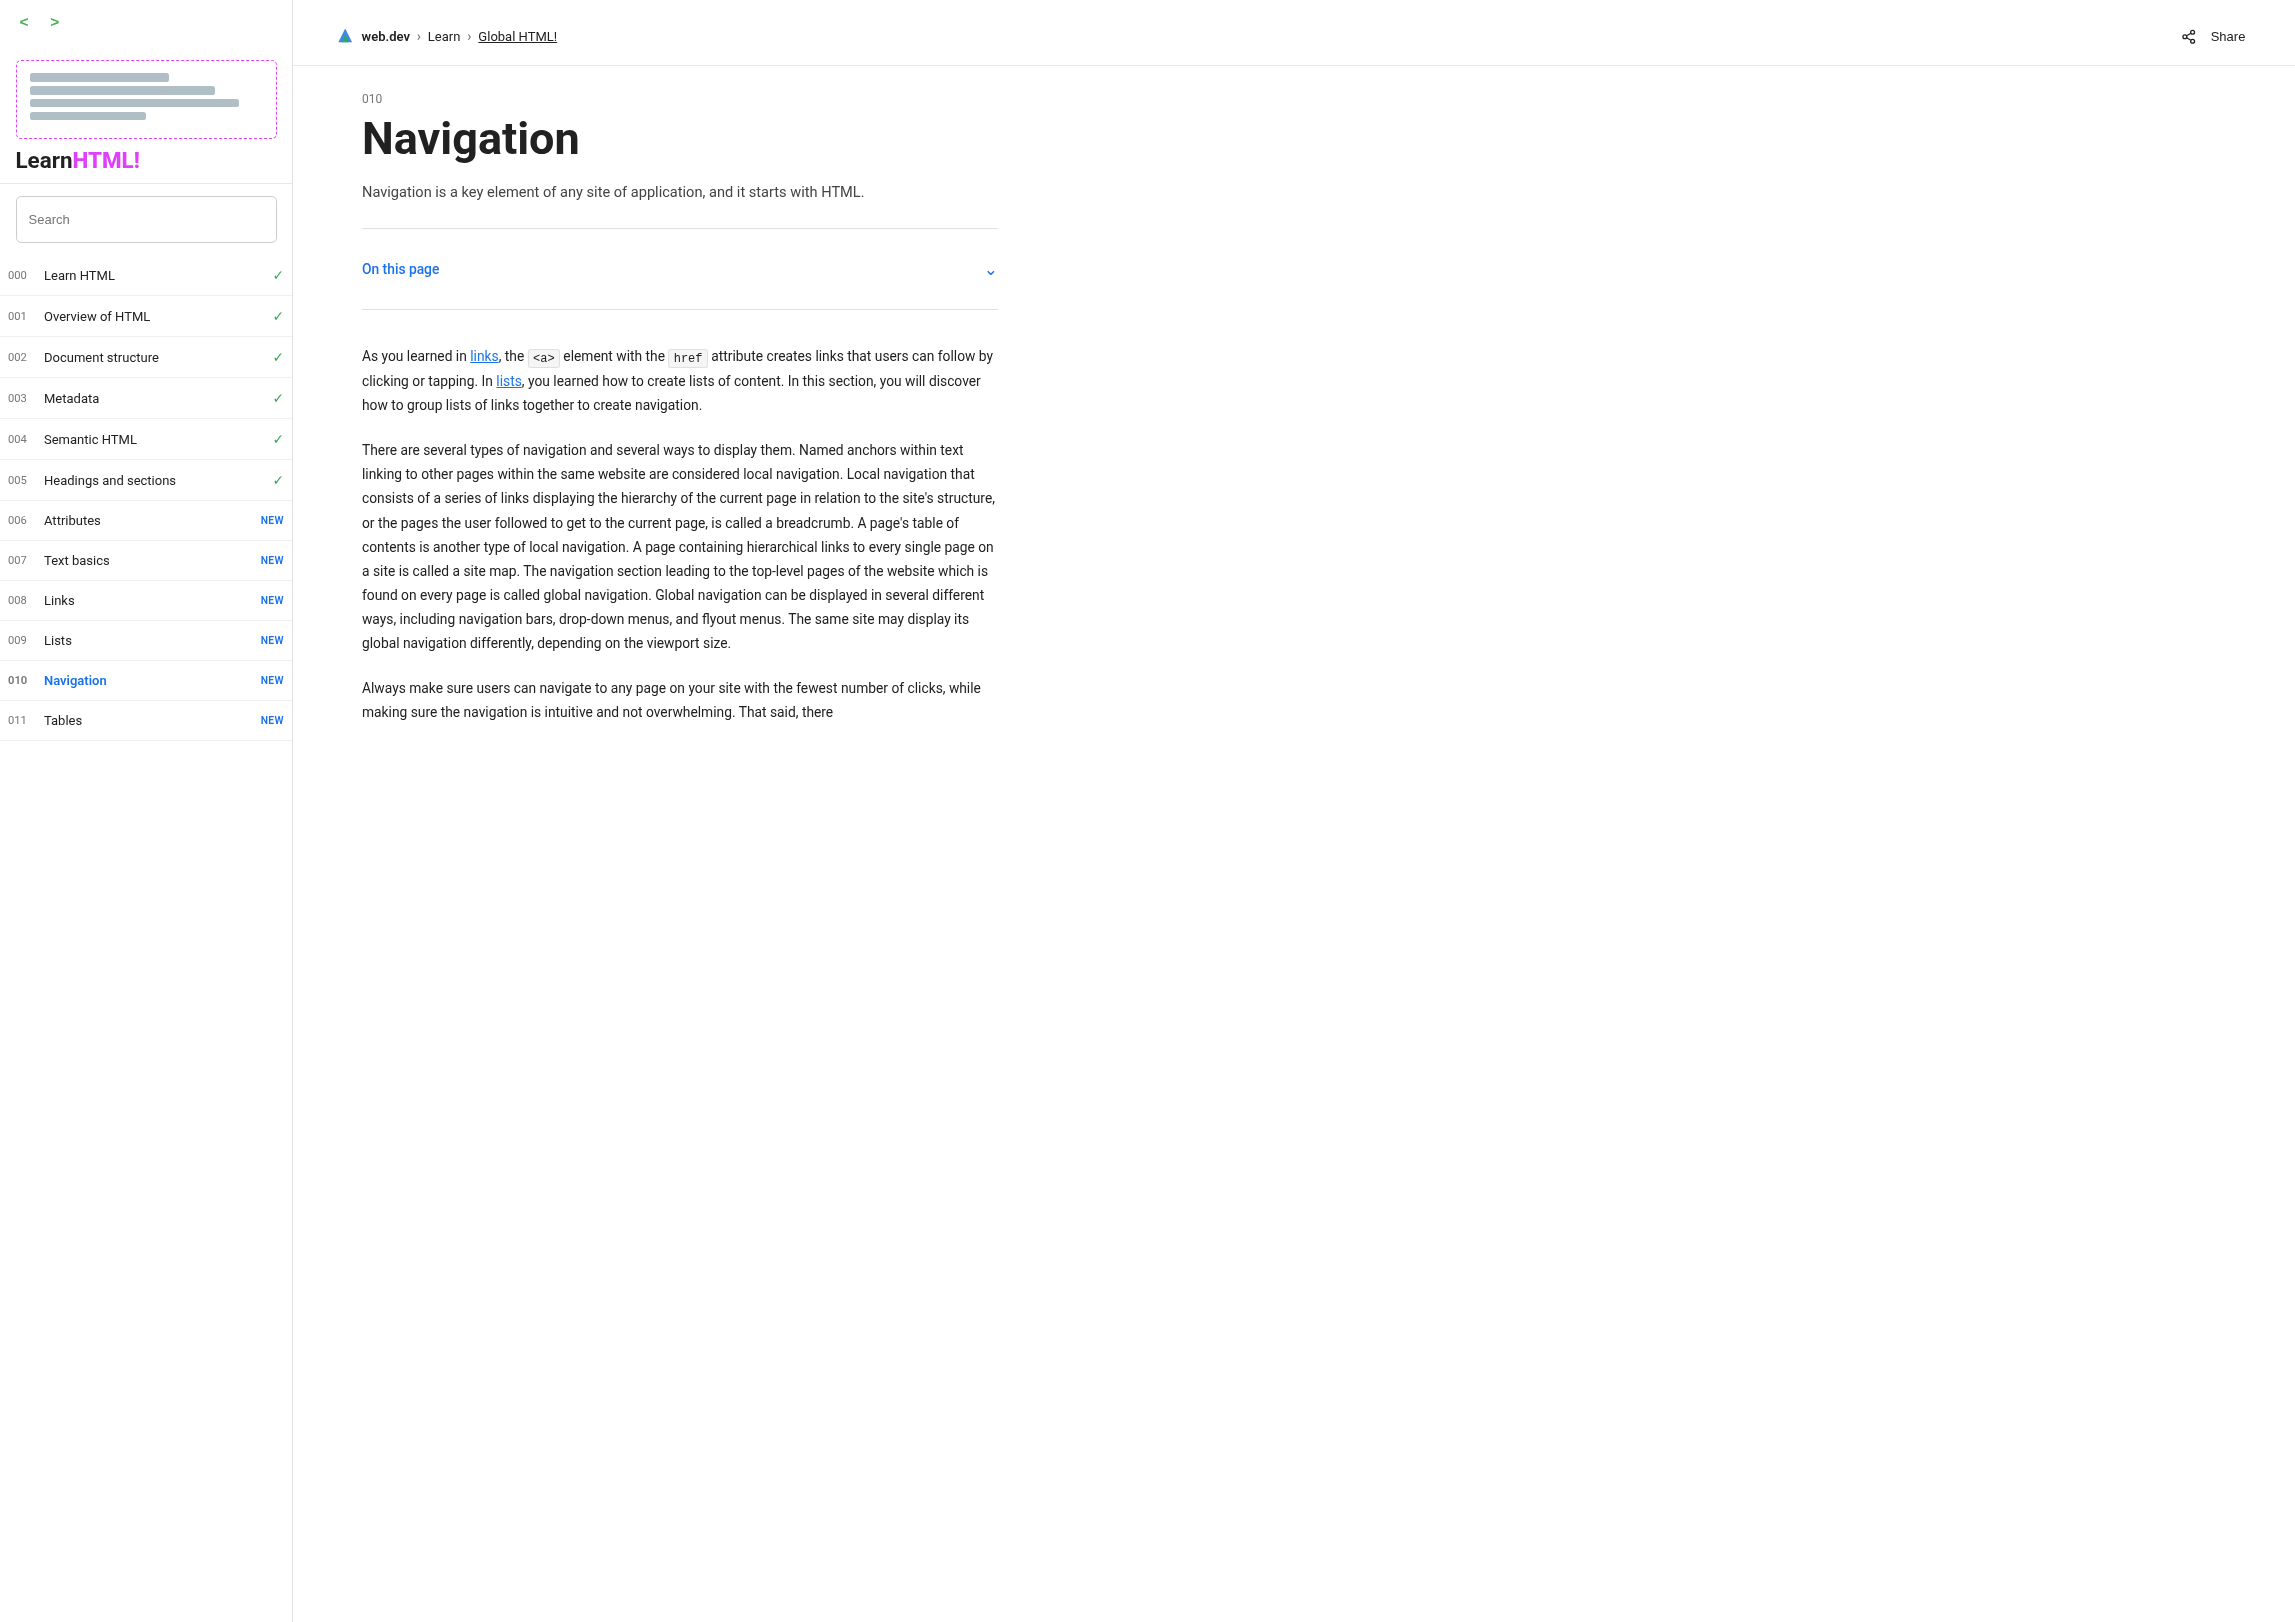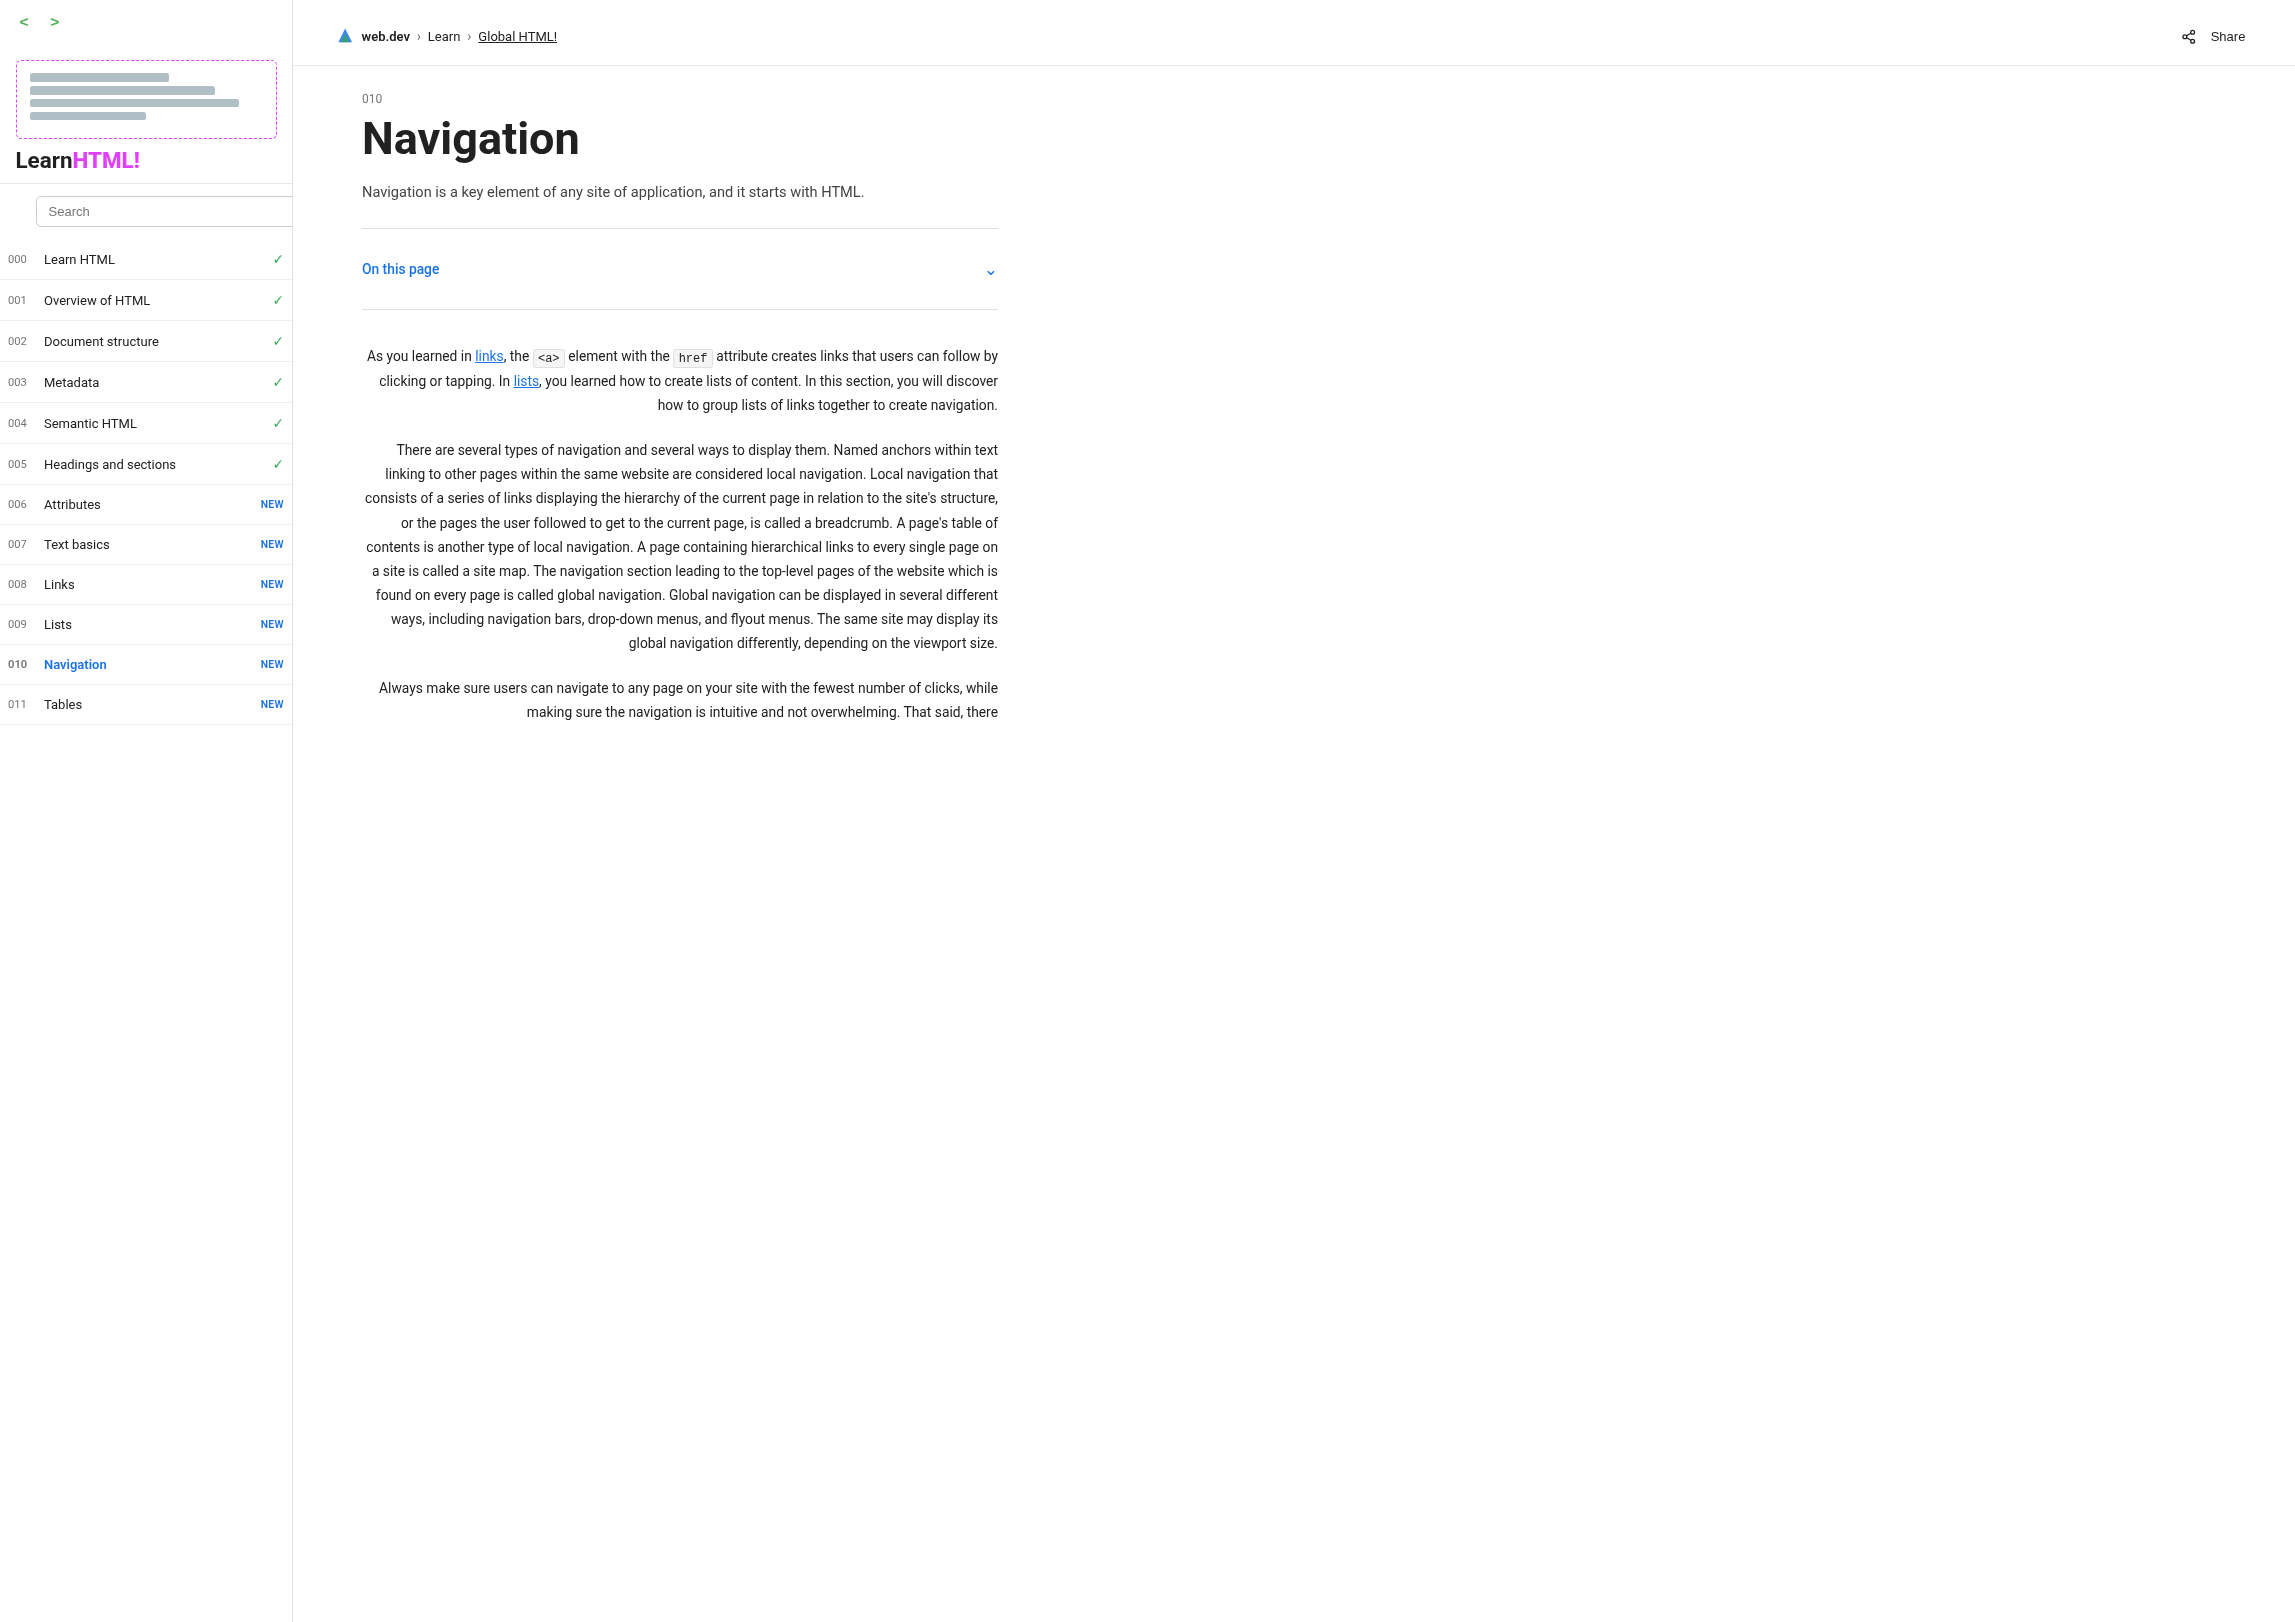--- a/index.html
+++ b/index.html
@@ -60,28 +60,27 @@
 
     .logo-title-learn { color: #212121; }
     .logo-title-html { color: #e040fb; font-weight: 800; }
 
     .search-container {
       padding: 12px 15.5px;
     }
 
     .search-input {
       width: 100%;
-      padding: 7px 12px;
+      padding: 15px 12px;
       border: 1.3px solid #ccc;
       border-radius: 5.2px;
       font-size: 13px;
       color: #757575;
       outline: none;
       background: #fff;
-      margin-left: 20px;
     }
 
     .nav-list {
       list-style: none;
       padding: 0;
       flex: 1;
     }
 
     .nav-item {
       display: flex;
@@ -247,21 +246,20 @@
 
     .on-this-page-chevron {
       color: #1a73e8;
       font-size: 17px;
     }
 
     .article-body {
       font-size: 13.8px;
       line-height: 1.75;
       color: #212121;
-      text-align: right;
     }
 
     .article-body p {
       margin-bottom: 20.6px;
     }
 
     .inline-link {
       color: #1a73e8;
       text-decoration: underline;
       cursor: pointer;

